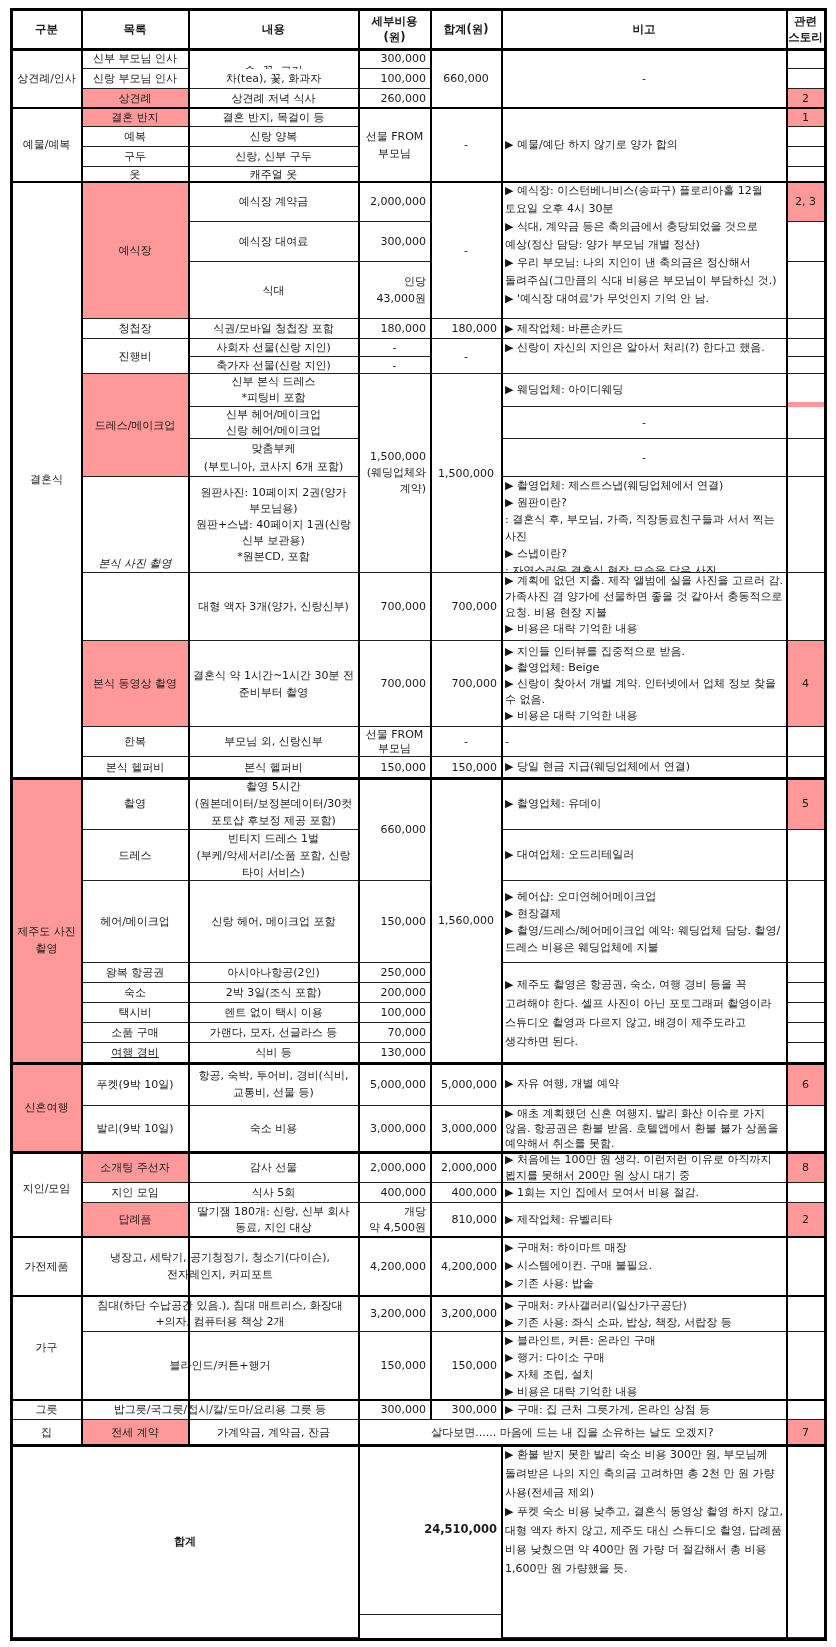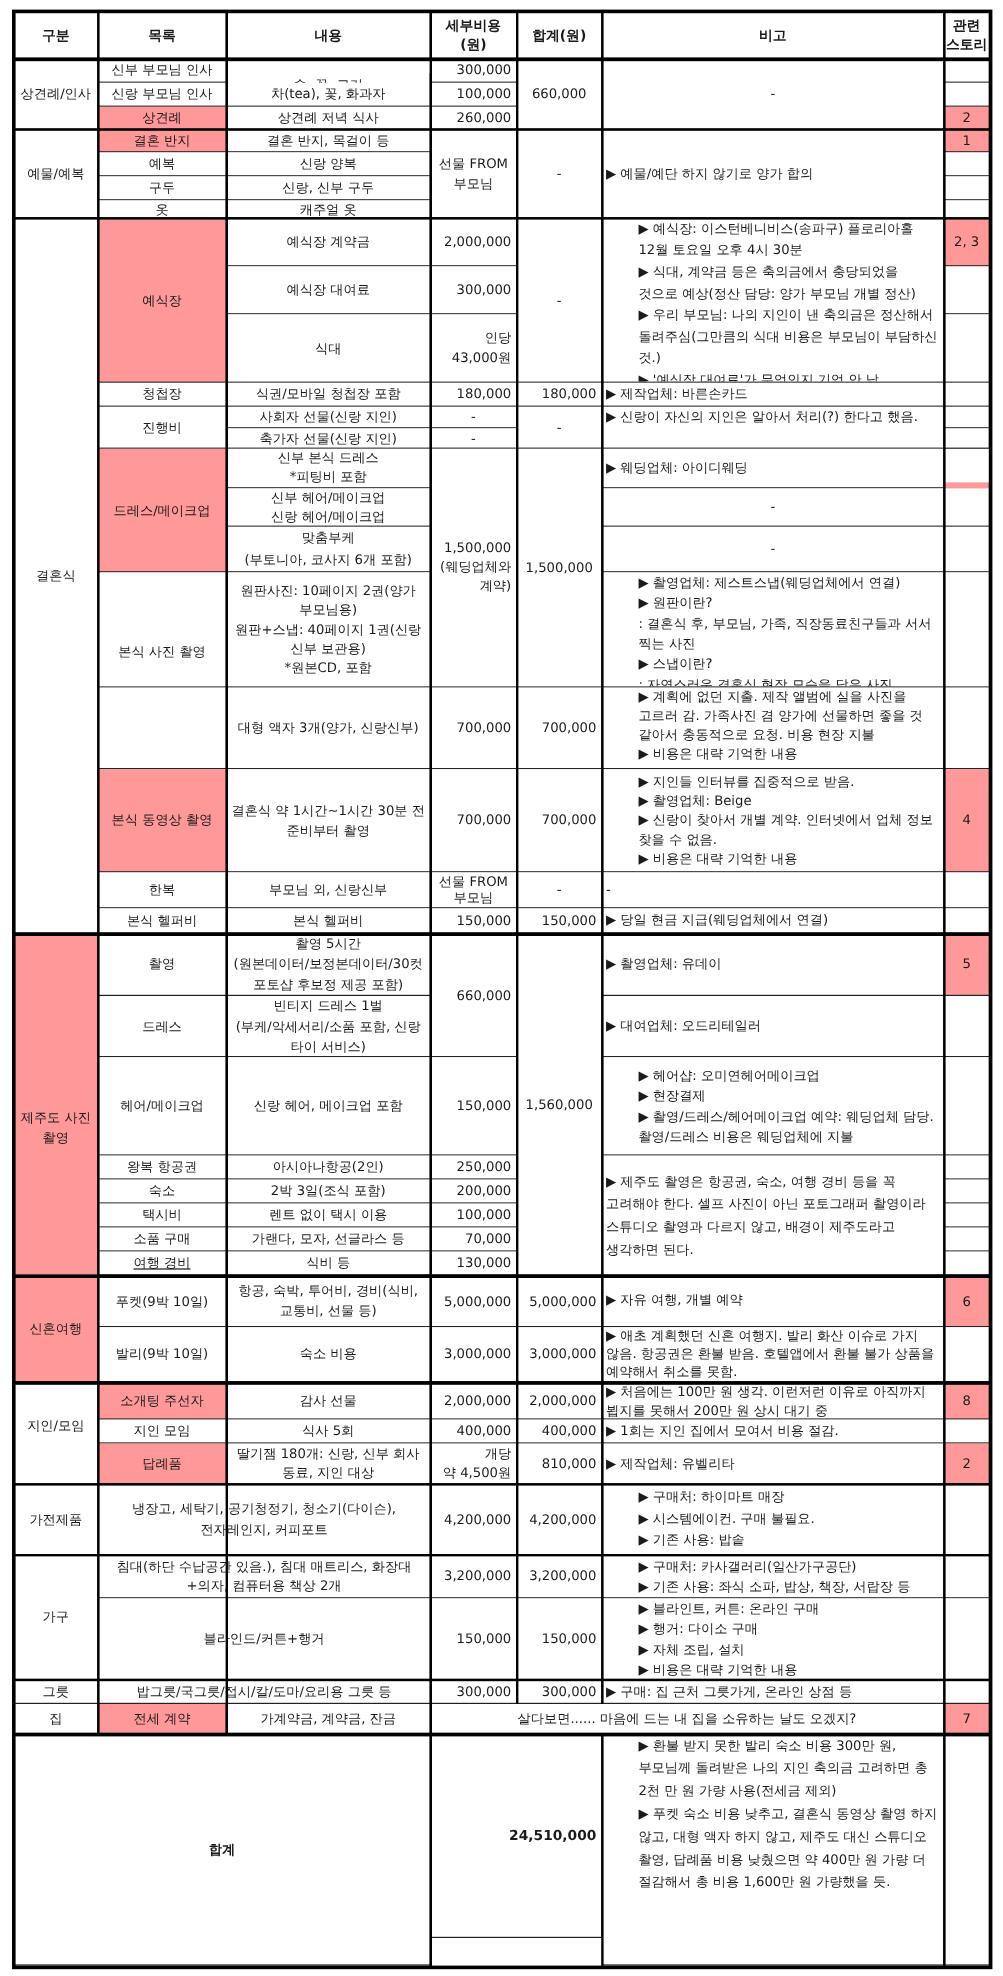--- a/index.html
+++ b/index.html
@@ -10,21 +10,21 @@
      border-right:1px solid #222;border-bottom:1px solid #222;
      font-size:11px;line-height:17px;display:flex;align-items:center;
      justify-content:center;text-align:center;padding:0 3px;overflow:hidden;white-space:normal;word-break:keep-all;}
   .c.pink{background:#ff9999;}
   .c.hdr{font-weight:bold;font-size:11.5px;line-height:16px;}
   .c.num{justify-content:flex-end;text-align:right;padding-right:4px;}
   .c.note{justify-content:flex-start;text-align:left;align-items:center;padding:0 3px;font-size:11px;line-height:18px;}
   .c.note.top{align-items:flex-start;}
   .c.bold{font-weight:bold;}
   .c span{display:block;}
-  .note-lines{display:block;width:100%;margin-left:27px;}
+  .note-lines{display:block;width:100%;}
   .frame{position:absolute;left:10px;top:8px;width:817px;height:1633px;border:3px solid #000;box-sizing:border-box;pointer-events:none;}
   .thick{position:absolute;background:#000;pointer-events:none;}
 </style>
 </head>
 <body>
 
 <div id="sheet">
 
   <div class="c hdr" style="left:12px;top:10px;width:70px;height:39px;">구분</div>
   <div class="c hdr" style="left:82px;top:10px;width:107px;height:39px;">목록</div>
@@ -114,21 +114,21 @@
 신랑 헤어/메이크업</div>
   <div class="c" style="left:189px;top:439px;width:170px;height:38px;white-space:pre-line;line-height:18px;">맞춤부케
 (부토니아, 코사지 6개 포함)</div>
   <div class="c note" style="left:502px;top:374px;width:285px;height:33px;">▶ 웨딩업체: 아이디웨딩</div>
   <div class="c" style="left:502px;top:407px;width:285px;height:32px;">-</div>
   <div class="c" style="left:502px;top:439px;width:285px;height:38px;">-</div>
   <div class="c pink" style="left:787px;top:374px;width:38px;height:33px;margin-top:28px;">2, 5</div>
   <div class="c" style="left:787px;top:407px;width:38px;height:32px;"></div>
   <div class="c" style="left:787px;top:439px;width:38px;height:38px;"></div>
 
-  <div class="c" style="left:82px;top:477px;width:107px;height:96px;align-items:flex-end;padding-bottom:20px;">본식 사진 촬영</div>
+  <div class="c" style="left:82px;top:477px;width:107px;height:96px;align-items:flex-end;padding-bottom:0;font-style:italic;">본식 사진 촬영</div>
   <div class="c" style="left:189px;top:477px;width:170px;height:96px;white-space:pre-line;line-height:16px;">원판사진: 10페이지 2권(양가 부모님용)
 원판+스냅: 40페이지 1권(신랑 신부 보관용)
 *원본CD, 포함</div>
   <div class="c note top" style="left:502px;top:477px;width:285px;height:96px;line-height:17px;">
     <div class="note-lines">
       <span>▶ 촬영업체: 제스트스냅(웨딩업체에서 연결)</span>
       <span>▶ 원판이란?</span>
       <span>: 결혼식 후, 부모님, 가족, 직장동료친구들과 서서 찍는 사진</span>
       <span>▶ 스냅이란?</span>
       <span>: 자연스러운 결혼식 현장 모습을 담은 사진</span>

